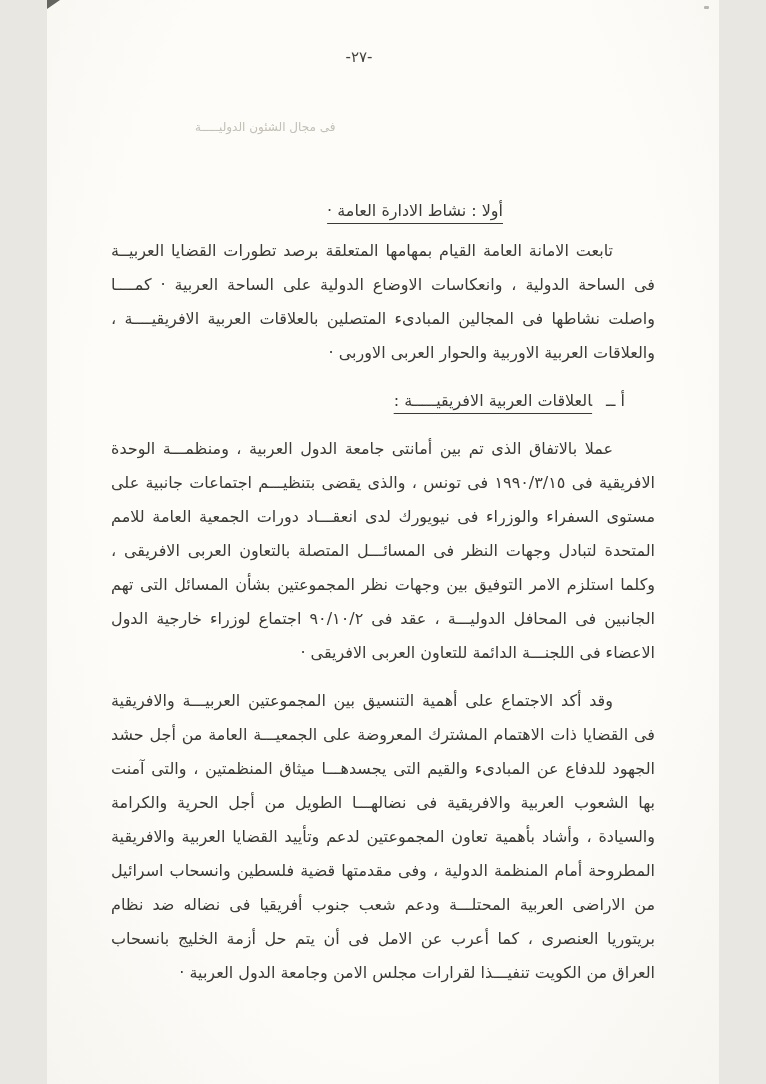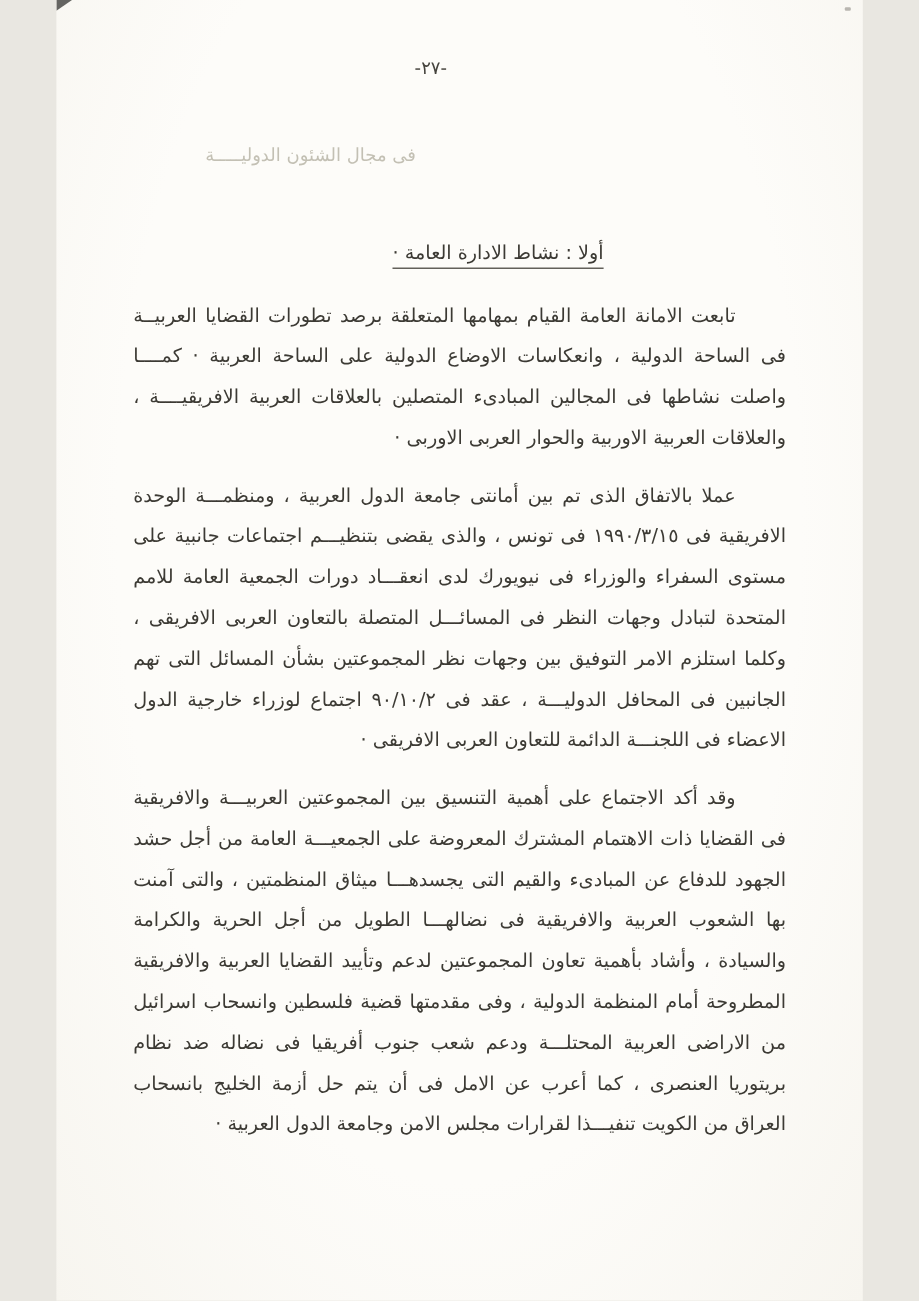--- a/index.html
+++ b/index.html
@@ -45,22 +45,22 @@
     width: 100%;
     transform: translateX(-24px);
     text-align: center;
     font-size: 15px;
     letter-spacing: 2px;
     color: #45433d;
   }
   .faded-title {
     position: absolute;
     top: 120px;
-    left: 124px;
-    font-size: 15px;
+    left: 148px;
+    font-size: 12px;
     color: #c3c0b4;
     letter-spacing: .5px;
     filter: blur(.4px);
     white-space: nowrap;
   }
   .content {
     position: absolute;
     top: 194px;
     right: 64px;
     left: 64px;
@@ -70,21 +70,21 @@
     text-align: justify;
     color: #3c3a34;
   }
   .heading {
     text-align: right;
     margin: 0 0 16px 0;
     white-space: nowrap;
   }
   .heading.first {
     margin-right: 152px;
-    margin-bottom: 18px;
+    margin-bottom: 6px;
   }
   .heading.sub {
     margin: 10px 30px 14px 0;
   }
   .underlined {
     text-decoration: underline;
     text-underline-offset: 7px;
     text-decoration-thickness: 1px;
   }
   .heading .prefix {
@@ -109,19 +109,22 @@
   <div class="faded-title" dir="rtl">فى مجال الشئون الدوليـــــة</div>
 
   <div class="content">
 
     <div class="heading first">
       <span class="underlined">أولا : نشاط الادارة العامة ·</span>
     </div>
 
     <p class="para">تابعت الامانة العامة القيام بمهامها المتعلقة برصد تطورات القضايا العربيــة فى الساحة الدولية ، وانعكاسات الاوضاع الدولية على الساحة العربية · كمــــا واصلت نشاطها فى المجالين المبادىء المتصلين بالعلاقات العربية الافريقيــــة ، والعلاقات العربية الاوربية والحوار العربى الاوربى ·</p>
 
+    <div class="heading sub">
+      <span class="prefix">أ ــ</span><span class="underlined">العلاقات العربية الافريقيـــــة :</span>
+    </div>
 
     <p class="para">عملا بالاتفاق الذى تم بين أمانتى جامعة الدول العربية ، ومنظمـــة الوحدة الافريقية فى ١٩٩٠/٣/١٥ فى تونس ، والذى يقضى بتنظيـــم اجتماعات جانبية على مستوى السفراء والوزراء فى نيويورك لدى انعقـــاد دورات الجمعية العامة للامم المتحدة لتبادل وجهات النظر فى المسائـــل المتصلة بالتعاون العربى الافريقى ، وكلما استلزم الامر التوفيق بين وجهات نظر المجموعتين بشأن المسائل التى تهم الجانبين فى المحافل الدوليـــة ، عقد فى ٩٠/١٠/٢ اجتماع لوزراء خارجية الدول الاعضاء فى اللجنـــة الدائمة للتعاون العربى الافريقى ·</p>
 
     <p class="para">وقد أكد الاجتماع على أهمية التنسيق بين المجموعتين العربيـــة والافريقية فى القضايا ذات الاهتمام المشترك المعروضة على الجمعيـــة العامة من أجل حشد الجهود للدفاع عن المبادىء والقيم التى يجسدهـــا ميثاق المنظمتين ، والتى آمنت بها الشعوب العربية والافريقية فى نضالهـــا الطويل من أجل الحرية والكرامة والسيادة ، وأشاد بأهمية تعاون المجموعتين لدعم وتأييد القضايا العربية والافريقية المطروحة أمام المنظمة الدولية ، وفى مقدمتها قضية فلسطين وانسحاب اسرائيل من الاراضى العربية المحتلـــة ودعم شعب جنوب أفريقيا فى نضاله ضد نظام بريتوريا العنصرى ، كما أعرب عن الامل فى أن يتم حل أزمة الخليج بانسحاب العراق من الكويت تنفيـــذا لقرارات مجلس الامن وجامعة الدول العربية ·</p>
 
   </div>
 </div>
 
 </body></html>

